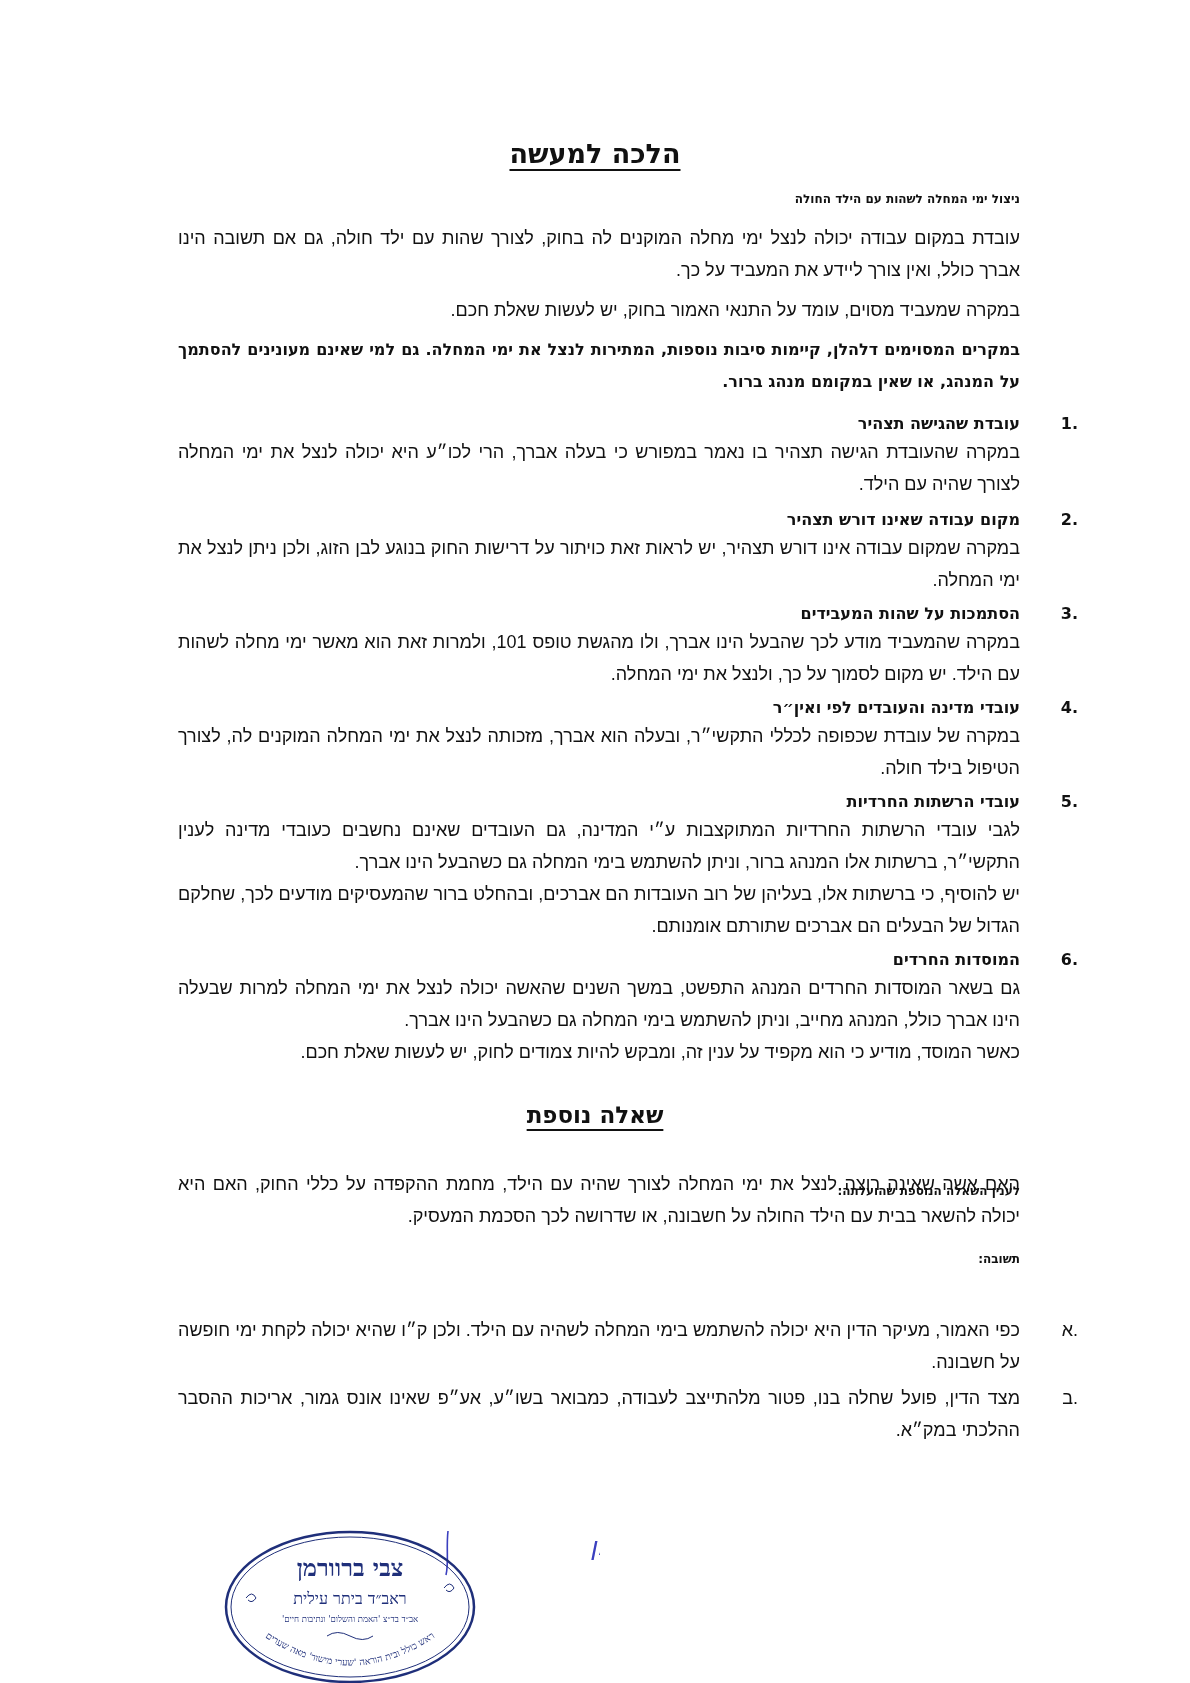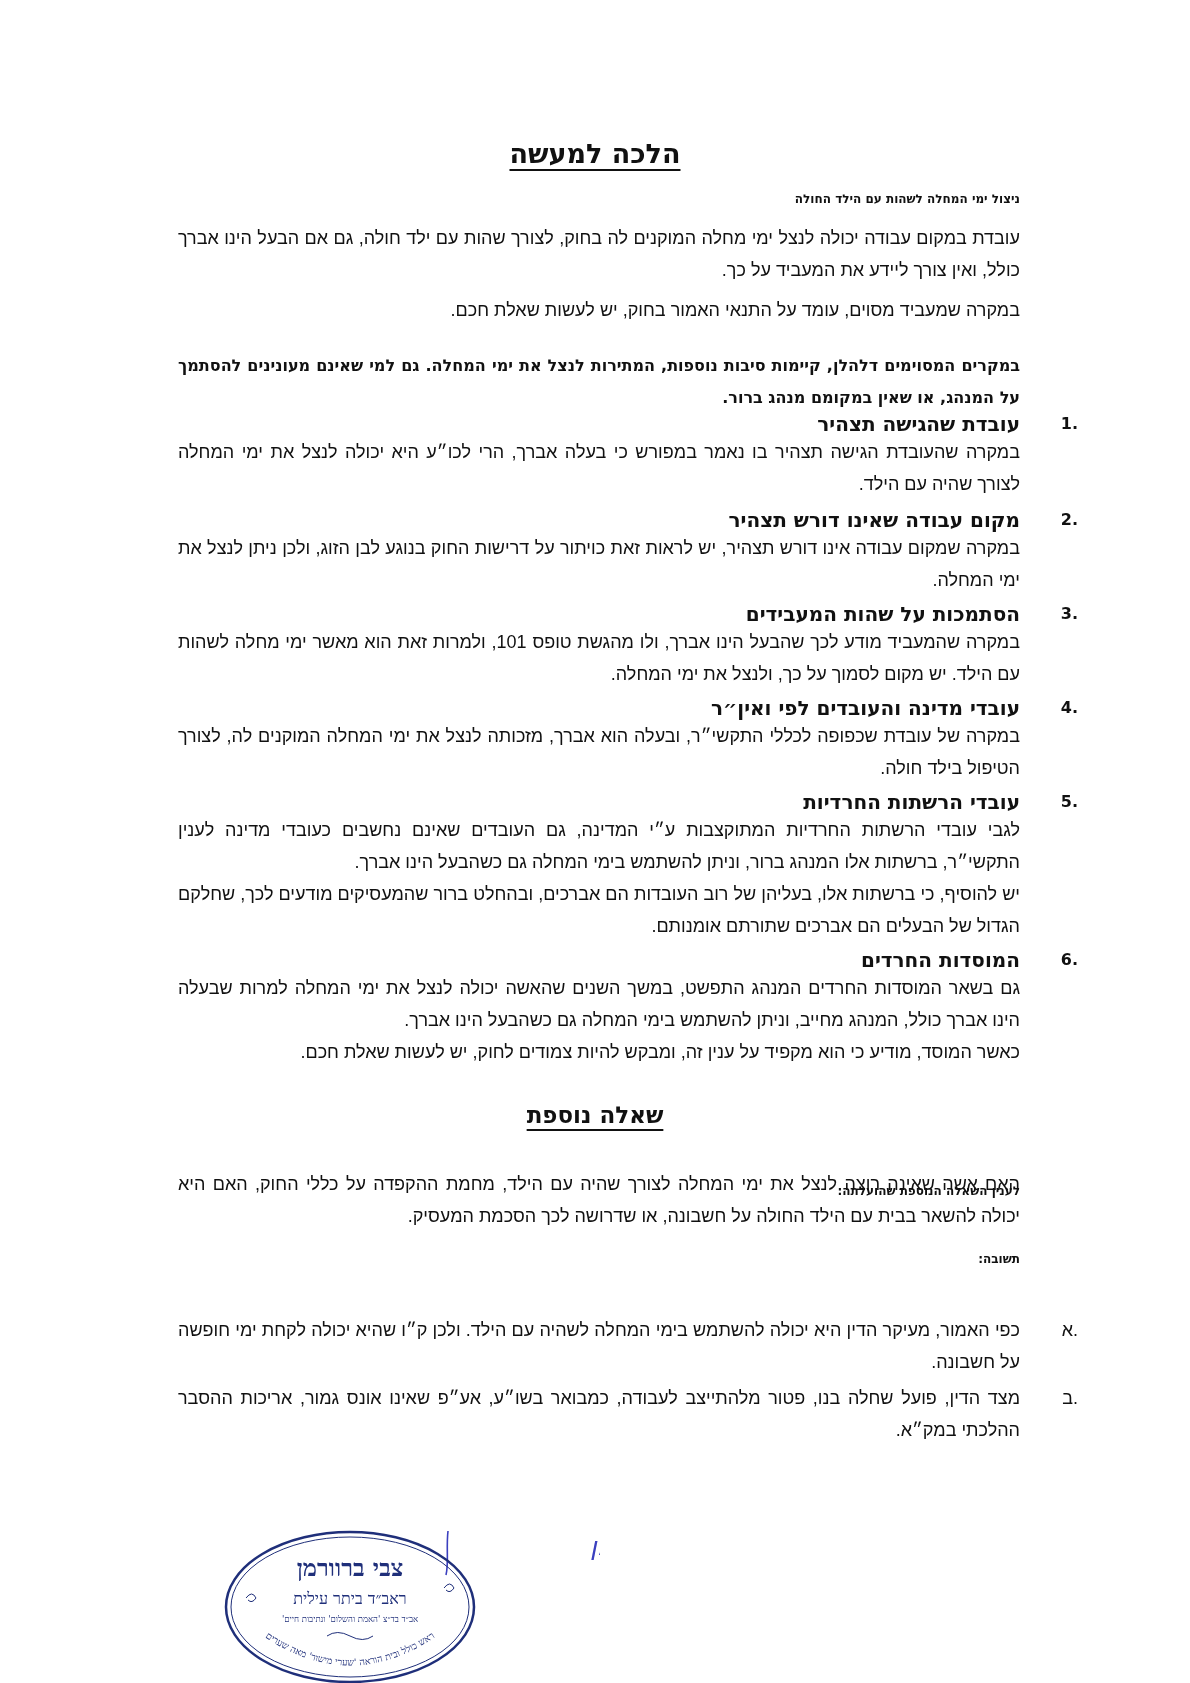--- a/index.html
+++ b/index.html
@@ -33,21 +33,21 @@
     .item {
       position: absolute; left: 178px; width: 900px; direction: rtl;
     }
     .item .num {
       position: absolute; right: 0; top: 0; width: 40px; text-align: right;
       font-weight: bold; font-size: 16px; line-height: 24px; direction: ltr;
       font-family: "DejaVu Sans", sans-serif;
     }
     .item .num.plain { font-weight: normal; font-family: "Liberation Sans", sans-serif; font-size: 18px; line-height: 32px; }
     .item .head {
-      margin-right: 58px; font-weight: bold; font-size: 20px; line-height: 24px; text-align: right;
+      margin-right: 58px; font-weight: bold; font-size: 16px; line-height: 24px; text-align: right;
     }
     .item .body {
       margin-right: 58px; font-family: "Liberation Sans", sans-serif; font-size: 18px; line-height: 32px;
       text-align: justify; text-align-last: right;
     }
     .stamp {
       position: absolute; left: 222px; top: 1520px; width: 256px; height: 158px;
     }
     .signature {
       position: absolute; left: 440px; top: 1515px; width: 160px; height: 55px;
@@ -55,23 +55,23 @@
   </style>
 </head>
 <body>
 
 <div class="page">
 
   <div class="title" style="top:130px;">הלכה למעשה</div>
 
   <div class="col sub" style="top:180px;">ניצול ימי המחלה לשהות עם הילד החולה</div>
 
-  <div class="col p" style="top:214px;">עובדת במקום עבודה יכולה לנצל ימי מחלה המוקנים לה בחוק, לצורך שהות עם ילד חולה, גם אם הבעל הינו אברך כולל, ואין צורך ליידע את המעביד על כך.</div>
+  <div class="col p" style="top:214px;">עובדת במקום עבודה יכולה לנצל ימי מחלה המוקנים לה בחוק, לצורך שהות עם ילד חולה, גם אם תשובה הינו אברך כולל, ואין צורך ליידע את המעביד על כך.</div>
   <div class="col p" style="top:286px;">במקרה שמעביד מסוים, עומד על התנאי האמור בחוק, יש לעשות שאלת חכם.</div>
-  <div class="col p bold" style="top:342px;">במקרים המסוימים דלהלן, קיימות סיבות נוספות, המתירות לנצל את ימי המחלה. גם למי שאינם מעונינים להסתמך על המנהג, או שאין במקומם מנהג ברור.</div>
+  <div class="col p bold" style="top:326px;">במקרים המסוימים דלהלן, קיימות סיבות נוספות, המתירות לנצל את ימי המחלה. גם למי שאינם מעונינים להסתמך על המנהג, או שאין במקומם מנהג ברור.</div>
 
   <div class="item" style="top:404px;">
     <div class="num">1.</div>
     <div class="head">עובדת שהגישה תצהיר</div>
     <div class="body">במקרה שהעובדת הגישה תצהיר בו נאמר במפורש כי בעלה אברך, הרי לכו״ע היא יכולה לנצל את ימי המחלה לצורך שהיה עם הילד.</div>
   </div>
 
   <div class="item" style="top:500px;">
     <div class="num">2.</div>
     <div class="head">מקום עבודה שאינו דורש תצהיר</div>

